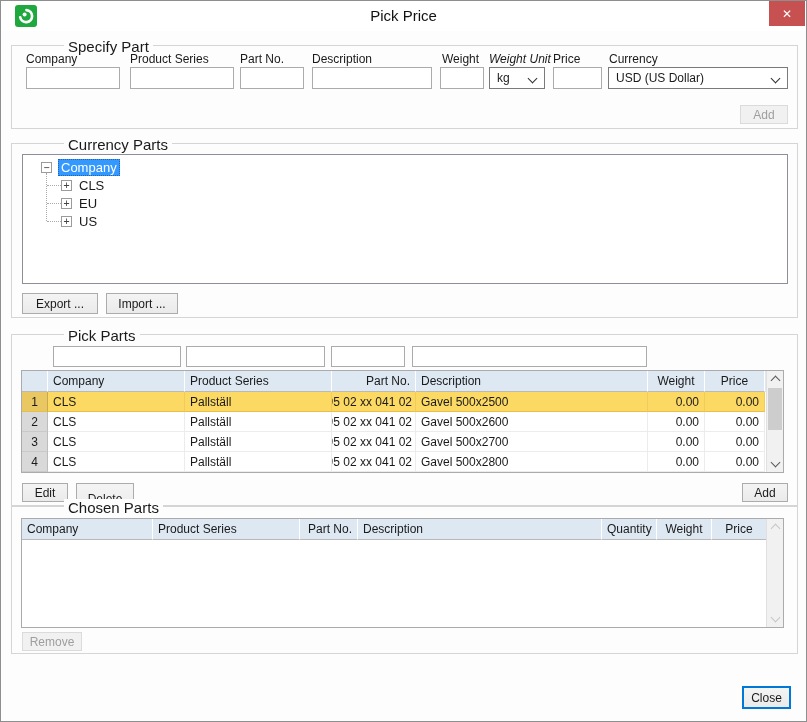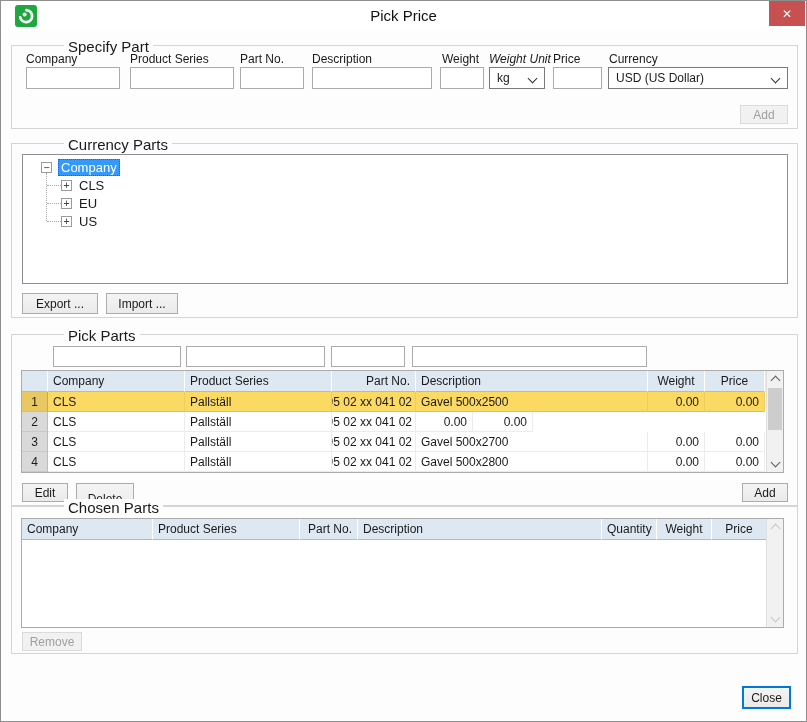--- a/index.html
+++ b/index.html
@@ -173,20 +173,21 @@
             <div class="dcell r" style="width: 57px;">0.00</div>
             <div class="dcell r" style="width: 60px;">0.00</div>
           </div>
           <div class="drow">
             <div class="dcell num" style="width: 26px;">2</div>
             <div class="dcell " style="width: 137px;">CLS</div>
             <div class="dcell " style="width: 147px;">Pallställ</div>
             <div class="dcell part" style="width: 84px;">
               <span>95 02 xx 041 02</span>
             </div>
+            <div class="dcell " style="width: 232px;">Gavel 500x2600</div>
             <div class="dcell r" style="width: 57px;">0.00</div>
             <div class="dcell r" style="width: 60px;">0.00</div>
           </div>
           <div class="drow">
             <div class="dcell num" style="width: 26px;">3</div>
             <div class="dcell " style="width: 137px;">CLS</div>
             <div class="dcell " style="width: 147px;">Pallställ</div>
             <div class="dcell part" style="width: 84px;">
               <span>95 02 xx 041 02</span>
             </div>

